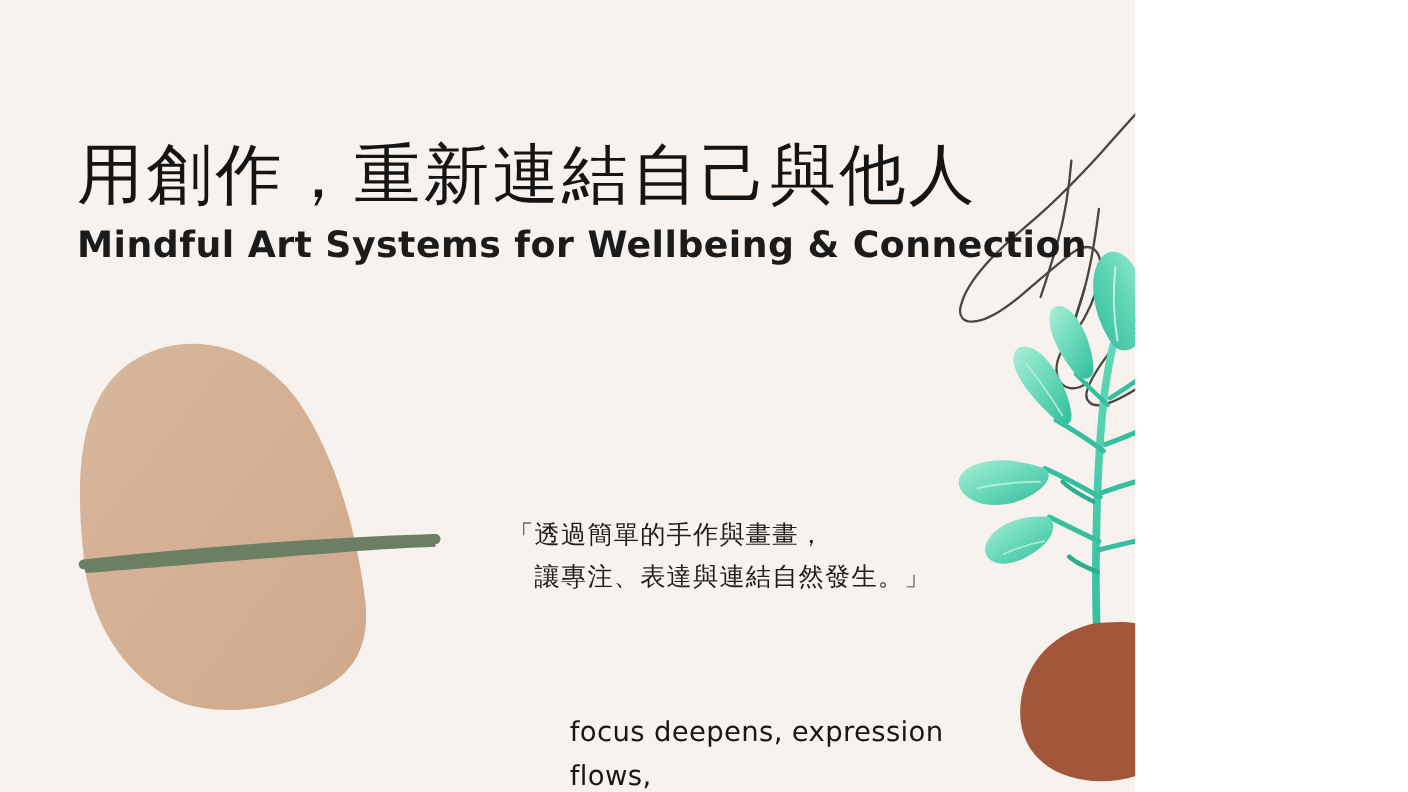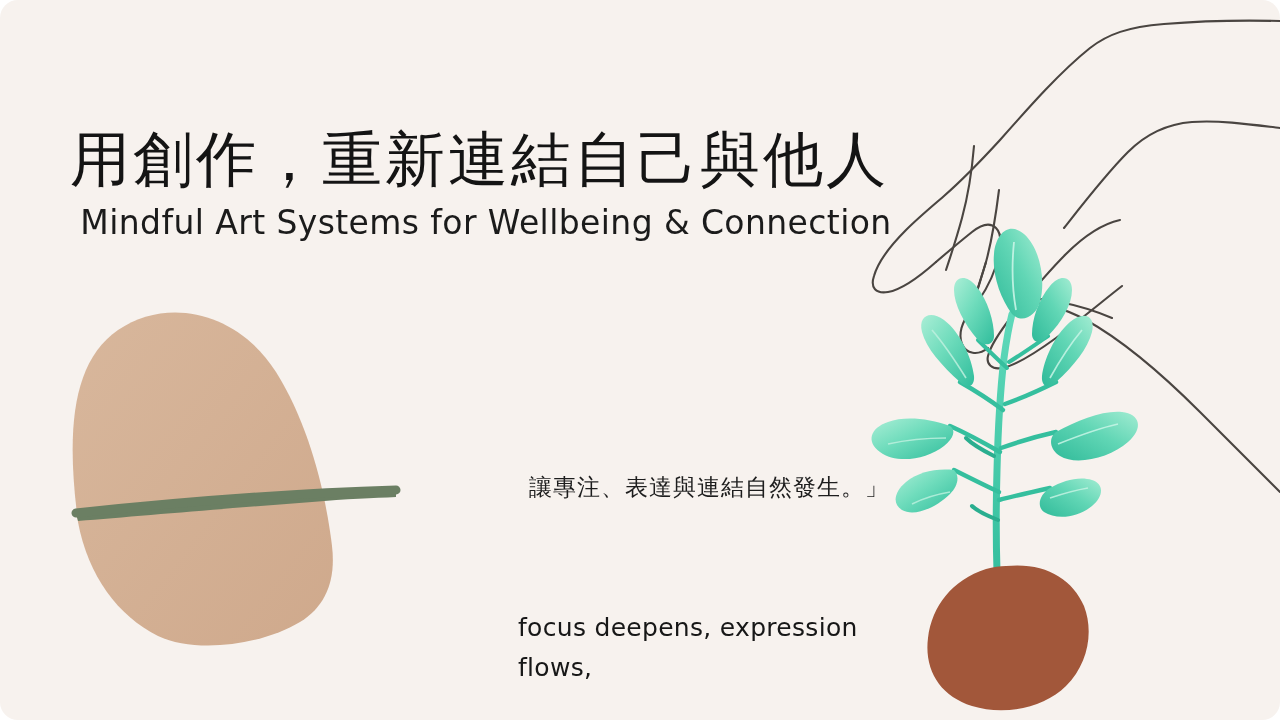--- a/index.html
+++ b/index.html
@@ -8,25 +8,24 @@
   }
   body {
     width: 1280px;
     height: 720px;
     overflow: hidden;
     font-family: "DejaVu Sans", sans-serif;
   }
 
   #slide {
     position: relative;
-    width: 1280px;
+    width: 1032px;
     height: 720px;
     background: #f7f2ee;
     overflow: hidden;
-    border-radius: 18px;
   }
 
   
   .art-layer {
     position: absolute;
     left: 0;
     top: 0;
     width: 1280px;
     height: 720px;
     pointer-events: none;
@@ -45,47 +44,47 @@
     font-size: 60px;
     line-height: 74px;
     letter-spacing: 3px;
     color: #141414;
     font-weight: 500;
     white-space: nowrap;
   }
 
   .subtitle-en {
     margin-top: 6px;
-    text-align: center;
+    text-align: left;
     width: 832px;
     font-family: "DejaVu Sans", sans-serif;
     font-size: 33px;
     line-height: 42px;
     letter-spacing: 0.4px;
     color: #1b1b1b;
-    font-weight: 400;
+    font-weight: 700;
     white-space: nowrap;
   }
 
   .quote-block {
     position: absolute;
     left: 462px;
     top: 430px;
     width: 470px;
   }
 
   .quote-zh {
     font-family: "DejaVu Sans", sans-serif;
     font-size: 23px;
     line-height: 38px;
     color: #1d1d1d;
     letter-spacing: 1px;
     white-space: pre-line;
   }
-  .quote-zh .ln2 { padding-left: 24px; display: block; text-align: center; }
+  .quote-zh .ln2 { padding-left: 24px; display: block; }
 
   .quote-en {
     margin-top: 24px;
     font-family: "DejaVu Sans", sans-serif;
     font-size: 25px;
     line-height: 40px;
     color: #171717;
     letter-spacing: 0.3px;
     white-space: pre-line;
   }
@@ -266,20 +265,21 @@
     </g>
   </svg>
 
   <div class="headline-block">
     <div class="title-zh">用創作，重新連結自己與他人</div>
     <div class="subtitle-en">Mindful Art Systems for Wellbeing &amp; Connection</div>
   </div>
 
   <div class="quote-block">
     <div class="quote-zh">
+      <span>「透過簡單的手作與畫畫，</span>
       <span class="ln2">讓專注、表達與連結自然發生。」</span>
     </div>
     <div class="quote-en">
       <span class="ln2">focus deepens, expression flows,</span>
       
     </div>
   </div>
 
 </div>
 

